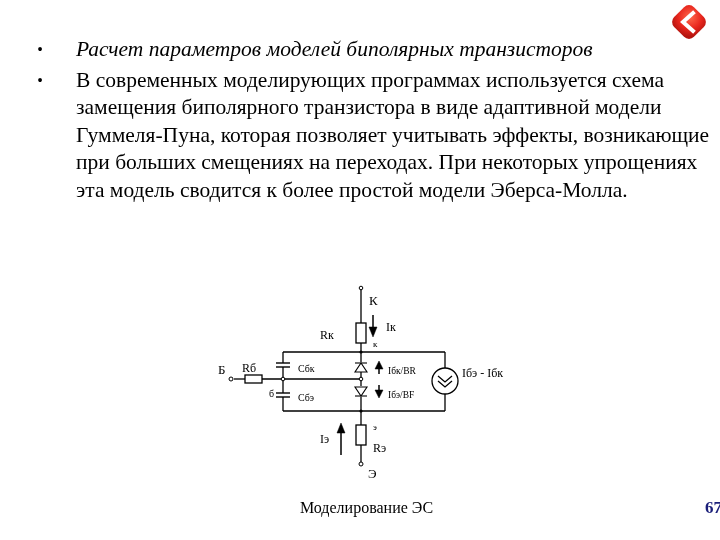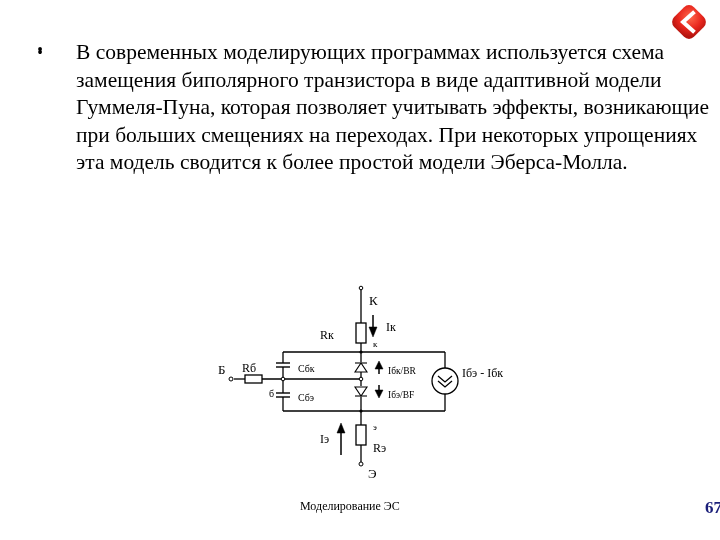--- a/index.html
+++ b/index.html
@@ -6,32 +6,33 @@
   body { width:720px; height:540px; background:#ffffff; position:relative; overflow:hidden;
          font-family:"Liberation Serif", "DejaVu Serif", serif; color:#000; }
   .slide { position:absolute; left:0; top:0; width:720px; height:540px; }
   .bullets { position:absolute; left:30px; top:36px; width:680px; margin:0; padding:0; list-style:none; }
   .bullet { position:relative; padding-left:46px; font-size:21.5px; line-height:27.5px; }
   .bullet .dot { position:absolute; left:0; top:0; width:20px; text-align:center; font-size:16px; }
   .bullet.italic .text { font-style:italic; }
   .bullet.b1 { margin-bottom:3px; }
   .nav-btn { position:absolute; left:669px; top:2px; width:40px; height:40px; cursor:pointer; }
   .diagram { position:absolute; left:0; top:0; width:720px; height:540px; pointer-events:none; }
-  .footer-text { position:absolute; left:300px; top:499px; font-size:12px; font-family:"Liberation Serif", serif; }
+  .footer-text { position:absolute; left:300px; top:499px; font-size:16px; font-family:"Liberation Serif", serif; }
   .page-number { position:absolute; left:681px; top:498px; font-size:17px; font-weight:bold; color:#1b1f7a; font-family:"Liberation Serif", serif;margin-left:24px; }
   svg text { font-family:"Liberation Serif", "DejaVu Serif", serif; }
 </style>
 </head>
 <body>
 
 <div class="slide">
 
   <ul class="bullets">
     <li class="bullet italic b1">
       <span class="dot">•</span>
+      <span class="text">Расчет параметров моделей биполярных транзисторов</span>
     </li>
     <li class="bullet">
       <span class="dot">•</span>
       <span class="text">В современных моделирующих программах используется схема замещения биполярного транзистора в виде адаптивной модели Гуммеля-Пуна, которая позволяет учитывать эффекты, возникающие при больших смещениях на переходах. При некоторых упрощениях эта модель сводится к более простой модели Эберса-Молла.</span>
     </li>
   </ul>
 
   <div class="nav-btn">
     <svg width="40" height="40" viewBox="0 0 40 40">
       <defs>

